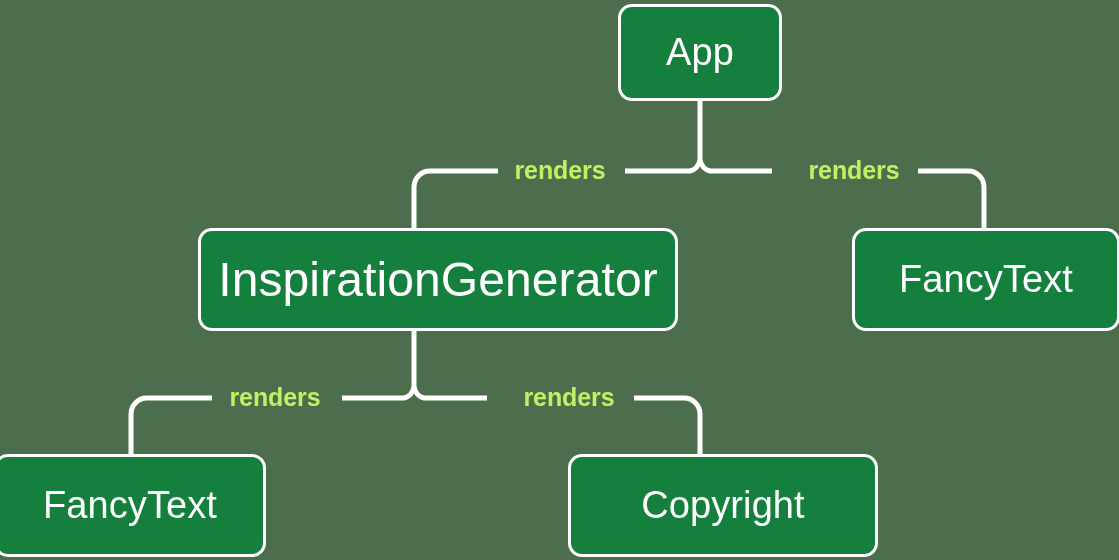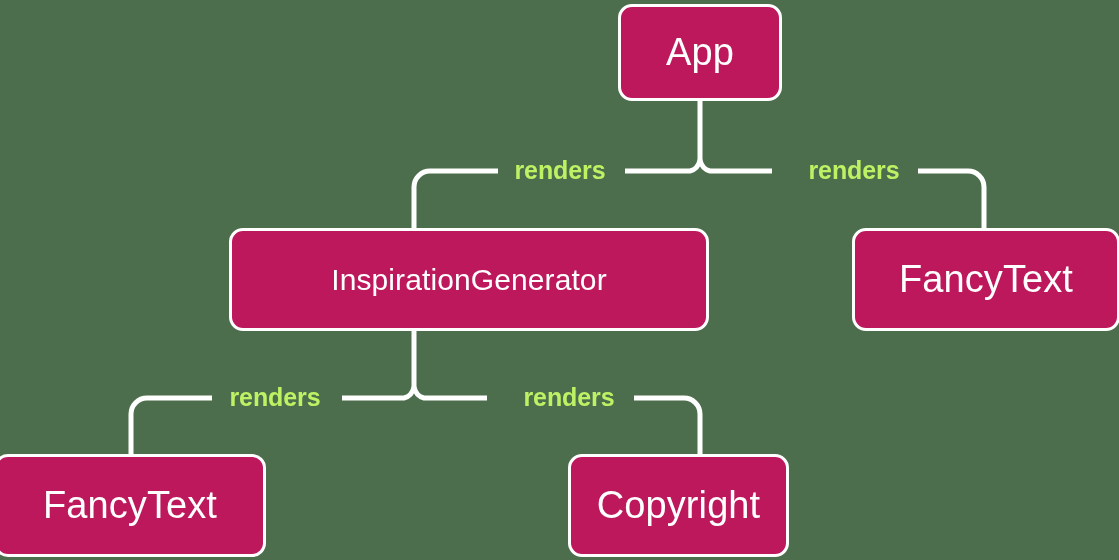--- a/index.html
+++ b/index.html
@@ -24,21 +24,21 @@
     position: absolute;
     left: 0;
     top: 0;
     width: 1119px;
     height: 560px;
     pointer-events: none;
   }
   .node {
     position: absolute;
     box-sizing: border-box;
-    background: #be185d;
+    background: #15803d;
     border: 3px solid #ffffff;
     border-radius: 14px;
     display: flex;
     align-items: center;
     justify-content: center;
     color: #ffffff;
     font-weight: 400;
     letter-spacing: 0.1px;
     white-space: nowrap;
   }
@@ -49,24 +49,24 @@
     position: absolute;
     color: #bef264;
     font-size: 25px;
     font-weight: 700;
     letter-spacing: -0.1px;
     white-space: nowrap;
     transform: translate(-50%, -50%);
   }
   
   #node-app        { left: 618px;  top: 4px;   width: 164px; height: 97px;  font-size: 38px; }
-  #node-inspgen    { left: 198px;  top: 228px; width: 480px; height: 103px; font-size: 30px; margin-left: 31px; }
+  #node-inspgen    { left: 198px;  top: 228px; width: 480px; height: 103px; font-size: 48px; }
   #node-fancy-right{ left: 852px;  top: 228px; width: 268px; height: 103px; font-size: 38px; }
   #node-fancy-left { left: -6px;   top: 454px; width: 272px; height: 103px; font-size: 38px; }
-  #node-copyright  { left: 568px;  top: 454px; width: 221px; height: 103px; font-size: 38px; }
+  #node-copyright  { left: 568px;  top: 454px; width: 310px; height: 103px; font-size: 38px; }
 </style>
 </head>
 <body>
 
 <div id="diagram">
 
   <svg id="edges" viewBox="0 0 1119 560" width="1119" height="560" fill="none" xmlns="http://www.w3.org/2000/svg">
     <g stroke="#ffffff" stroke-width="5" fill="none" stroke-linecap="butt" stroke-linejoin="round">
 
       <path d="M700 101 V160"></path>

